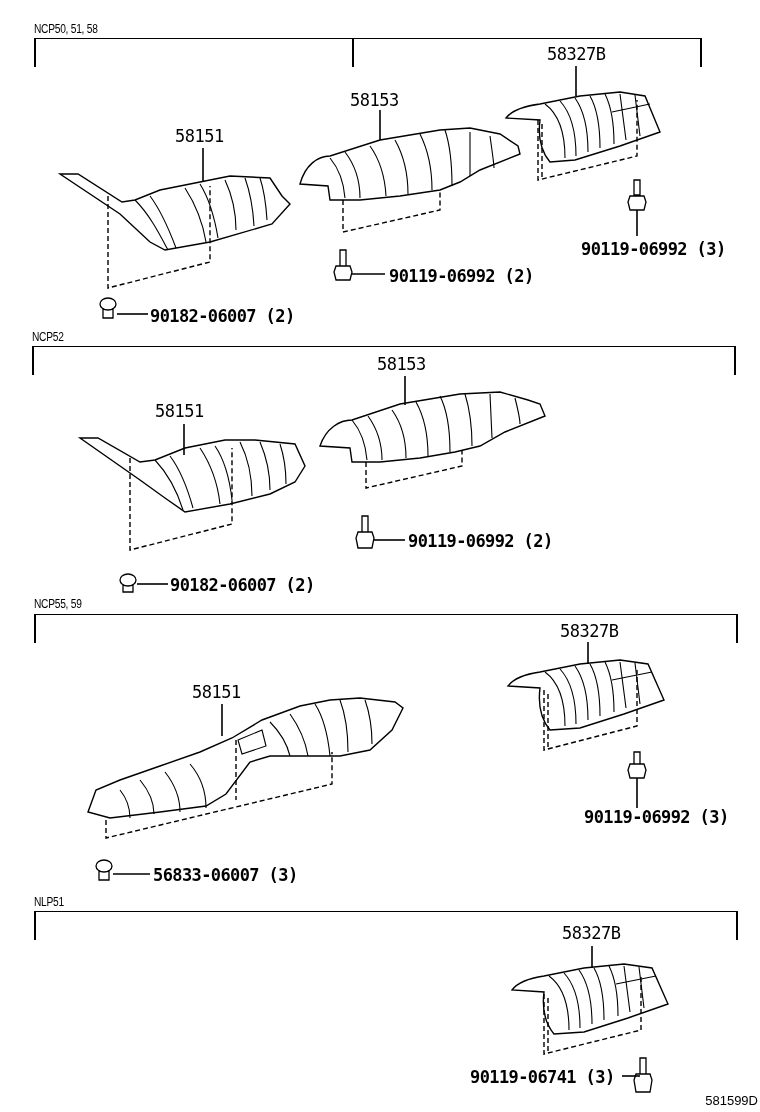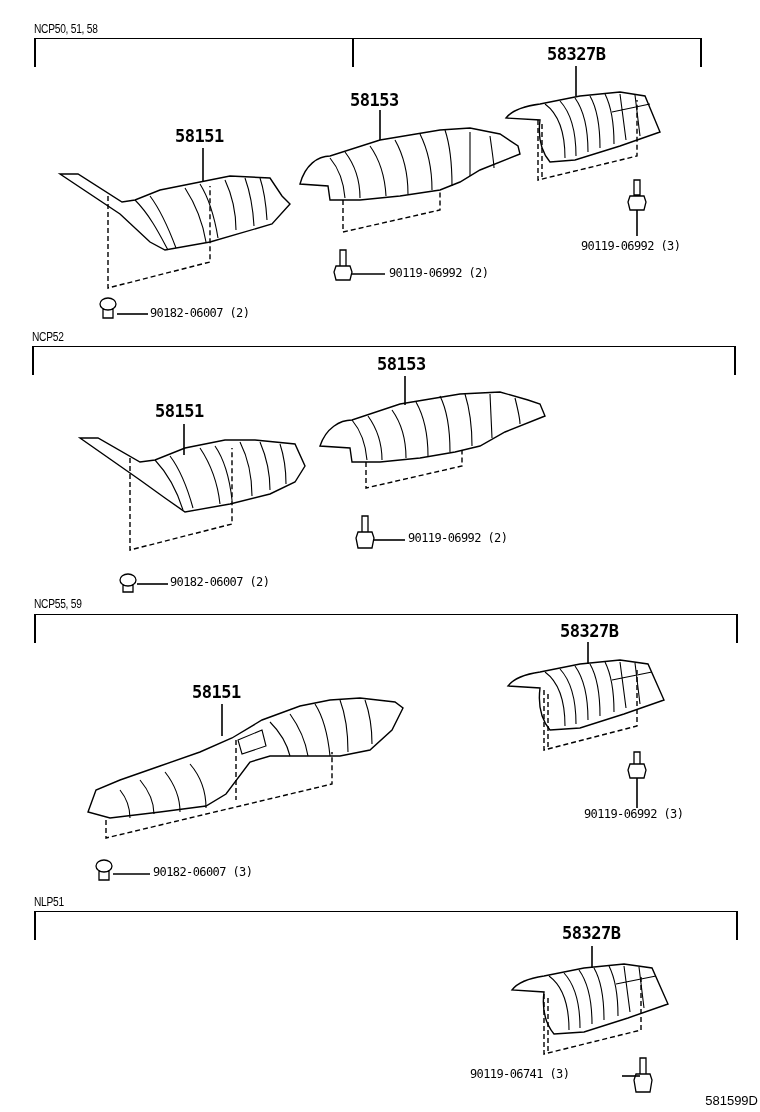--- a/index.html
+++ b/index.html
@@ -1,21 +1,21 @@
 <!DOCTYPE html>
 <html><head>
 <meta charset="utf-8">
 <style>
   html, body { margin: 0; padding: 0; background: #ffffff; }
   body { width: 760px; height: 1112px; position: relative; overflow: hidden;
          font-family: "DejaVu Sans Mono", "Liberation Mono", monospace; color: #000; }
   .variant-label { position: absolute; font-family: "Liberation Sans", sans-serif; font-size: 12px; letter-spacing: -0.3px; transform: scaleX(0.85); transform-origin: left top; }
   .frame { position: absolute; border-top: 1.5px solid #000; border-left: 2px solid #000; border-right: 2px solid #000; height: 28px; }
-  .part-label { position: absolute; font-family: "DejaVu Sans Mono", monospace; font-weight: bold; font-size: 17px; letter-spacing: -0.5px; white-space: nowrap; }
-  .qty-label { position: absolute; font-family: "DejaVu Sans Mono", monospace; font-weight: normal; font-size: 12px; letter-spacing: -0.6px; white-space: nowrap; }
+  .part-label { position: absolute; font-family: "DejaVu Sans Mono", monospace; font-weight: normal; font-size: 17px; letter-spacing: -0.5px; white-space: nowrap; }
+  .qty-label { position: absolute; font-family: "DejaVu Sans Mono", monospace; font-weight: bold; font-size: 17px; letter-spacing: -0.6px; white-space: nowrap; }
   .diagram-id { position: absolute; font-family: "Liberation Sans", sans-serif; font-size: 13px; right: 2px; bottom: 4px; text-align: right; }
   svg.art { position: absolute; left: 0; top: 0; width: 760px; height: 1112px; }
   svg .shield { fill: #fff; stroke: #000; stroke-width: 1.4; }
   svg .rib { fill: none; stroke: #000; stroke-width: 1.1; }
   svg .dash { fill: none; stroke: #000; stroke-width: 1.4; stroke-dasharray: 5 3; }
   svg .lead { fill: none; stroke: #000; stroke-width: 1.6; }
   svg .fastener { fill: #fff; stroke: #000; stroke-width: 1.3; }
 </style>
 </head>
 <body>
@@ -141,17 +141,17 @@
 <div class="part-label" style="left:562px; top:923px;">58327B</div>
 
 <div class="qty-label" style="left:150px; top:306px;">90182-06007 (2)</div>
 <div class="qty-label" style="left:389px; top:266px;">90119-06992 (2)</div>
 <div class="qty-label" style="left:581px; top:239px;">90119-06992 (3)</div>
 
 <div class="qty-label" style="left:408px; top:531px;">90119-06992 (2)</div>
 <div class="qty-label" style="left:170px; top:575px;">90182-06007 (2)</div>
 
 <div class="qty-label" style="left:584px; top:807px;">90119-06992 (3)</div>
-<div class="qty-label" style="left:153px; top:865px;">90182-06007 (3)</div>
+<div class="qty-label" style="left:153px; top:865px;">56833-06007 (3)</div>
 
 <div class="qty-label" style="left:470px; top:1067px;">90119-06741 (3)</div>
 
 <div class="diagram-id">581599D</div>
 
 </body></html>

